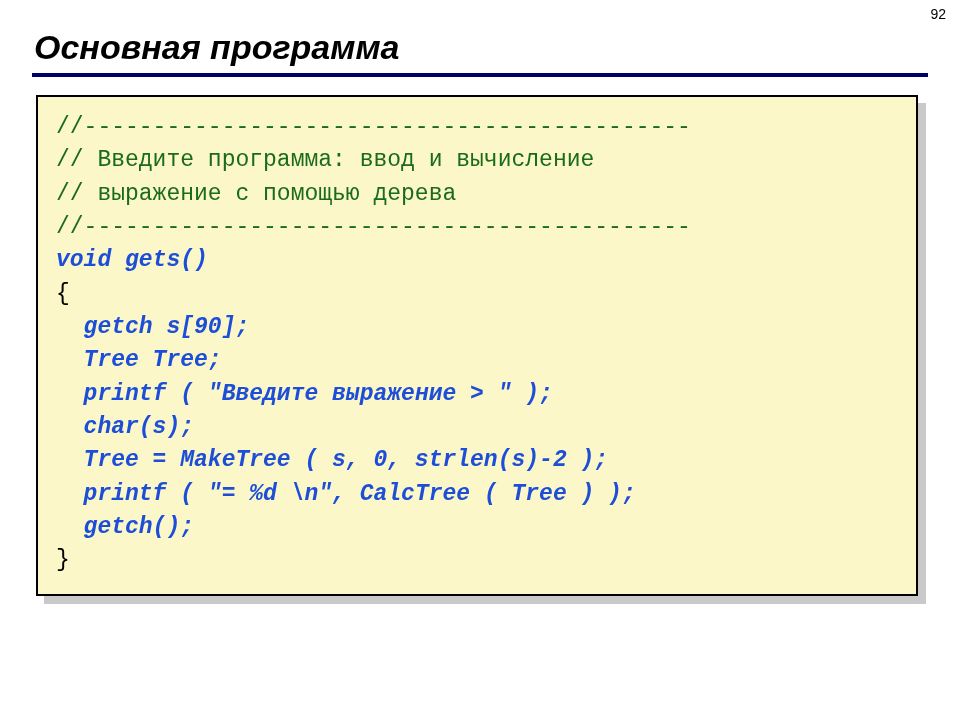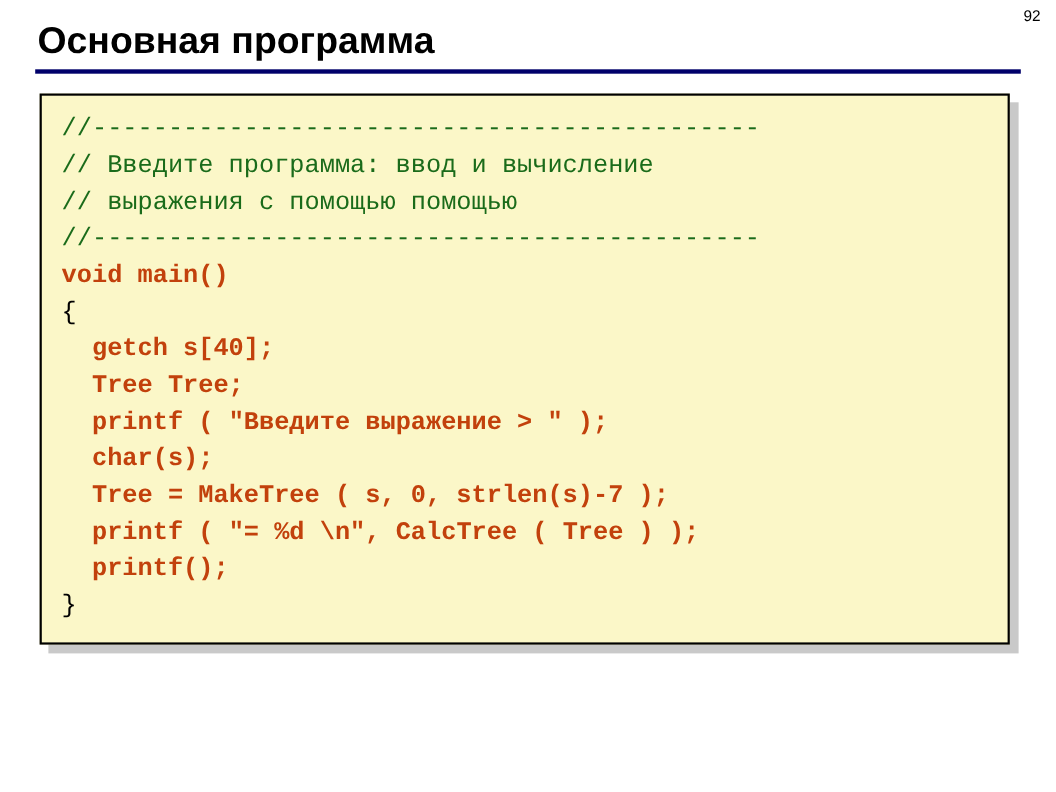--- a/index.html
+++ b/index.html
@@ -22,21 +22,22 @@
     position: absolute;
     top: 6px;
     right: 14px;
     font-size: 14px;
     color: #000;
   }
   .title {
     font-size: 34px;
     font-weight: bold;
     color: #000;
-    margin: 0 0 6px 2px;
+    margin: 10px 0 6px 2px;
+    font-style: italic;
   }
   .title-rule {
     border: none;
     border-top: 4px solid #00006a;
     margin: 0 0 18px 0;
   }
   .code-wrap {
     position: relative;
     width: 882px;
     margin-left: 4px;
@@ -58,43 +59,43 @@
   }
   .code-box pre {
     margin: 0;
     font-family: "Courier New", Courier, monospace;
     font-size: 23px;
     line-height: 1.45;
     white-space: pre;
     color: #000;
   }
   .c-comment { color: #1a6b1a; }
-  .c-kw, .c-fn, .c-str { color: #c2410c; font-weight: bold; }
+  .c-kw, .c-fn, .c-str { color: #1d4ed8; font-weight: bold; font-style: italic; }
 </style>
 </head>
 <body>
 
 <div class="slide">
   <div class="pagenum">92</div>
 
   <div class="title">Основная программа</div>
   <hr class="title-rule">
 
   <div class="code-wrap">
     <div class="code-shadow"></div>
     <div class="code-box">
 <pre><span class="c-comment">//--------------------------------------------</span>
 <span class="c-comment">// Введите программа: ввод и вычисление</span>
-<span class="c-comment">// выражения с помощью помощью</span>
+<span class="c-comment">// выражение с помощью дерева</span>
 <span class="c-comment">//--------------------------------------------</span>
-<span class="c-kw">void</span><span class="c-kw"> main()</span>
+<span class="c-kw">void</span><span class="c-kw"> gets()</span>
 <span>{</span>
-<span class="c-kw">  getch</span><span class="c-kw"> s[40];</span>
+<span class="c-kw">  getch</span><span class="c-kw"> s[90];</span>
 <span class="c-kw">  Tree Tree;</span>
 <span class="c-fn">  printf</span><span class="c-kw"> ( </span><span class="c-str">"Введите выражение &gt; "</span><span class="c-kw"> );</span>
 <span class="c-kw">  char(s);</span>
-<span class="c-kw">  Tree = MakeTree ( s, 0, strlen(s)-7 );</span>
+<span class="c-kw">  Tree = MakeTree ( s, 0, strlen(s)-2 );</span>
 <span class="c-fn">  printf</span><span class="c-kw"> ( </span><span class="c-str">"= %d \n"</span><span class="c-kw">, CalcTree ( Tree ) );</span>
-<span class="c-kw">  printf();</span>
+<span class="c-kw">  getch();</span>
 <span>}</span></pre>
     </div>
   </div>
 </div>
 
 </body></html>

